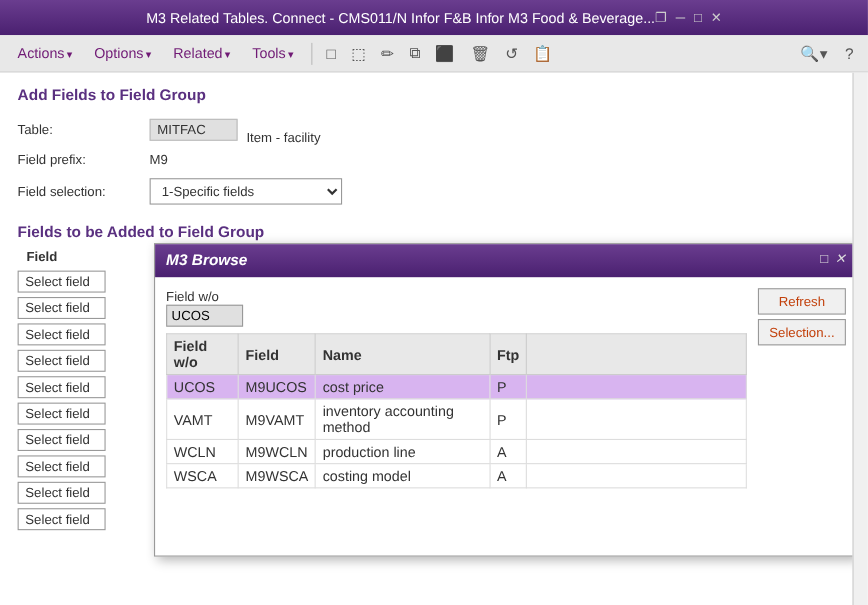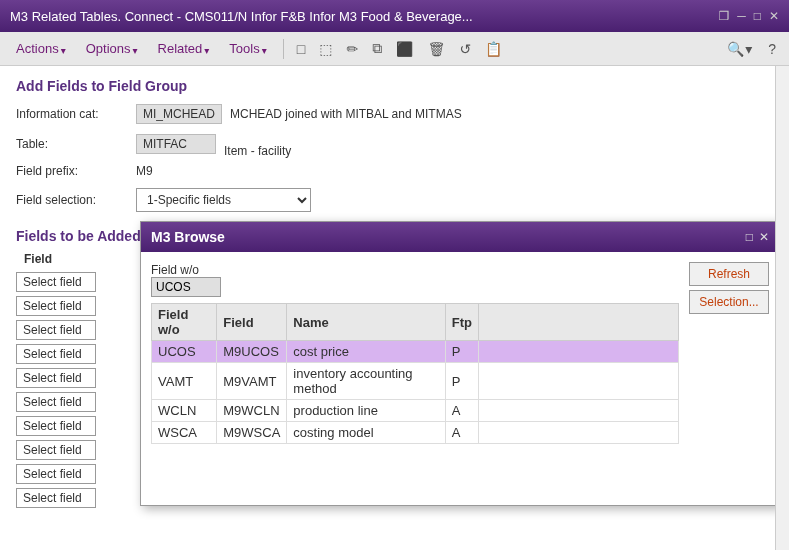--- a/index.html
+++ b/index.html
@@ -5,21 +5,21 @@
     * { box-sizing: border-box; margin: 0; padding: 0; font-family: Arial, sans-serif; font-size: 13px; }
     body { width: 789px; height: 550px; overflow: hidden; background: #f0f0f0; }
 
     
     .title-bar {
       background: linear-gradient(to bottom, #6a3d8f, #4a2070);
       color: white;
       padding: 6px 10px;
       display: flex;
       align-items: center;
-      justify-content: space-between;
+      justify-content: center;
       height: 32px;
     }
     .title-bar-left { display: flex; align-items: center; gap: 6px; font-size: 13px; }
     .title-bar-right { display: flex; align-items: center; gap: 8px; }
     .title-bar-icon { color: #ccc; font-size: 12px; cursor: pointer; }
 
     
     .toolbar {
       background: #e8e8e8;
       border-bottom: 1px solid #ccc;
@@ -133,23 +133,23 @@
       border: 1px solid #999;
       box-shadow: 3px 3px 10px rgba(0,0,0,0.3);
       display: flex;
       flex-direction: column;
     }
     .dialog-titlebar {
       background: linear-gradient(to bottom, #6a3d8f, #4a2070);
       color: white;
       padding: 6px 10px;
       display: flex;
-      align-items: center;
       justify-content: space-between;
       height: 30px;
+      font-style: italic;
     }
     .dialog-title { font-size: 14px; font-weight: bold; }
     .dialog-controls { display: flex; gap: 6px; }
     .dialog-ctrl-btn { color: #ddd; cursor: pointer; font-size: 12px; }
 
     .dialog-body {
       flex: 1;
       padding: 10px;
       display: flex;
       gap: 10px;
@@ -251,25 +251,20 @@
   <div class="toolbar-right">
     <div class="toolbar-icon-btn">🔍▾</div>
     <div class="toolbar-icon-btn">?</div>
   </div>
 </div>
 
 <div class="main-content">
 
   <div class="section-title">Add Fields to Field Group</div>
 
-  <div class="form-row">
-    <span class="form-label">Information cat:</span>
-    <span class="form-input-box">MI_MCHEAD</span>
-    <span class="form-value" style="margin-left:8px;">MCHEAD joined with MITBAL and MITMAS</span>
-  </div>
   <div class="form-row">
     <span class="form-label">Table:</span>
     <span class="form-input-box">MITFAC</span>
     <span class="form-value" style="margin-left:8px;margin-top:14px;">Item - facility</span>
   </div>
   <div class="form-row">
     <span class="form-label">Field prefix:</span>
     <span class="form-value">M9</span>
   </div>
 

